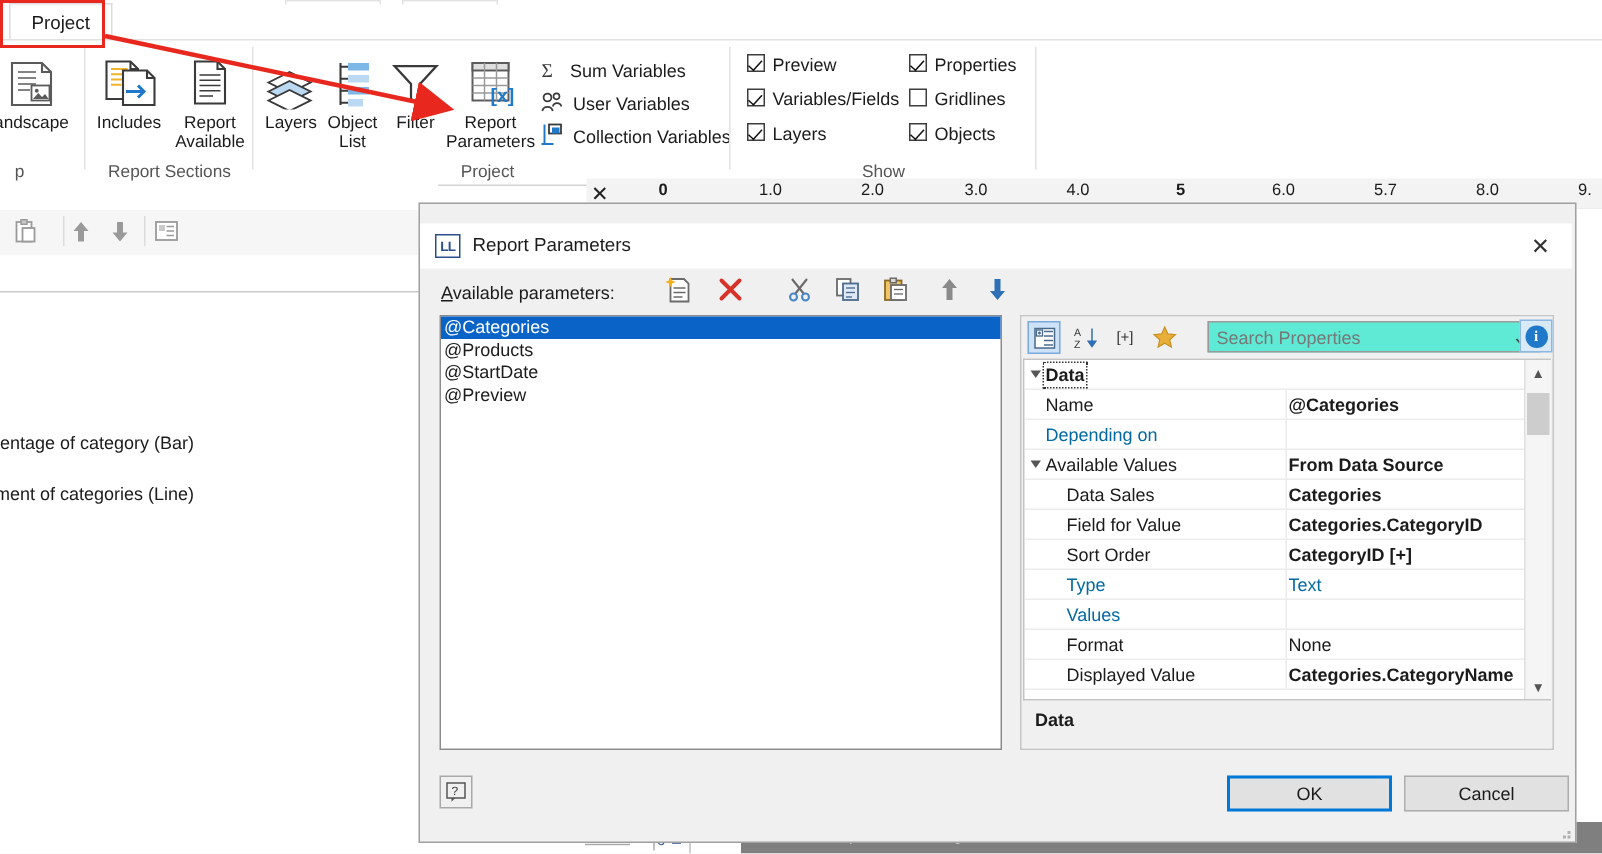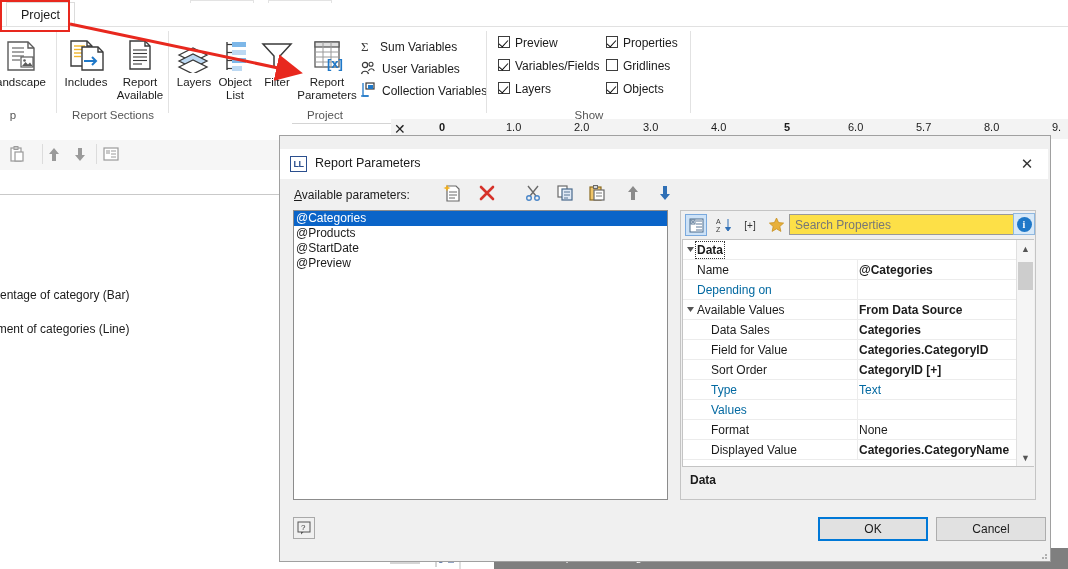--- a/index.html
+++ b/index.html
@@ -79,21 +79,21 @@
   #listbox{position:absolute;left:13px;top:74px;width:375px;height:290px;background:#ffffff;
            border:1px solid #8c8c8c;box-sizing:border-box;}
   .litem{height:15px;line-height:15px;padding-left:2px;font-size:12px;color:#1b1b1b;white-space:nowrap;}
   .litem.sel{background:#0a64c8;color:#ffffff;}
 
   #propPanel{position:absolute;left:400px;top:74px;width:356px;height:290px;background:#f0f0f0;
              border:1px solid #c4c4c4;box-sizing:border-box;}
   #propToolbar{position:absolute;left:0;top:0;width:354px;height:28px;background:#f0f0f0;}
   .ptbtn{position:absolute;top:3px;width:22px;height:22px;display:flex;align-items:center;justify-content:center;}
   #ptb-cat{left:4px;background:#cde2f7;border:1px solid #7aa9dd;box-sizing:border-box;}
-  #search-combo{position:absolute;left:108px;top:3px;width:242px;height:21px;background:#fde047;
+  #search-combo{position:absolute;left:124px;top:3px;width:222px;height:21px;background:#5eead4;
                 border:1px solid #9a9a9a;box-sizing:border-box;}
   #search-combo .ph{position:absolute;left:5px;top:3px;font-size:12px;color:#777;}
   #search-combo .chev{position:absolute;right:6px;top:6px;}
   #ptb-info{left:332px;top:2px;width:22px;height:22px;background:#d8e9f8;border:1px solid #8fb8e0;box-sizing:border-box;}
   .info-circle{width:15px;height:15px;border-radius:50%;background:#1f78c8;color:#fff;font-size:10px;
                font-weight:bold;display:flex;align-items:center;justify-content:center;font-family:"Liberation Serif",serif;}
 
   #propGrid{position:absolute;left:1px;top:28px;width:352px;height:228px;background:#ffffff;
             border:1px solid #c4c4c4;border-right:none;box-sizing:border-box;overflow:hidden;}
   .prow{position:relative;height:19px;border-bottom:1px solid #ececec;display:flex;align-items:center;}

